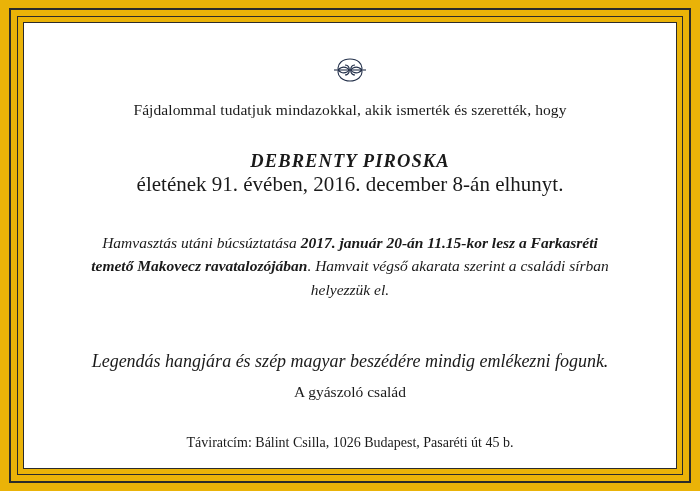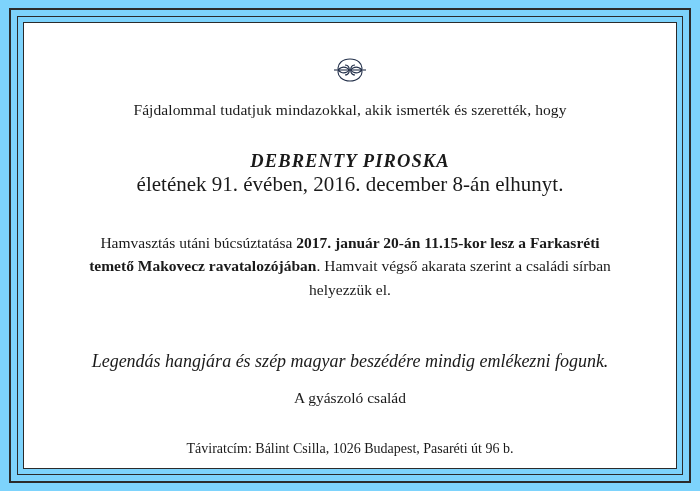--- a/index.html
+++ b/index.html
@@ -12,21 +12,21 @@
     height: 491px;
     font-family: "Liberation Serif", serif;
     color: #1a1a1a;
     overflow: hidden;
   }
 
   .page {
     position: relative;
     width: 700px;
     height: 491px;
-    background: #7dd3fc;
+    background: #eab308;
     box-sizing: border-box;
   }
 
   
   .frame-outer {
     position: absolute;
     left: 9px;
     top: 8px;
     right: 9px;
     bottom: 8px;
@@ -94,31 +94,32 @@
 
   .life {
     font-size: 21px;
   }
 
   .funeral {
     margin-top: 34px;
     font-size: 15.5px;
     line-height: 1.5;
     padding: 0 18px;
+    font-style: italic;
   }
   .funeral b { font-weight: bold; }
 
   .memory {
     margin-top: 50px;
     font-size: 18px;
     font-style: italic;
   }
 
   .family {
-    margin-top: 17px;
+    margin-top: 11px;
     font-size: 15.5px;
   }
 
   .telegram {
     margin-top: 34px;
     font-size: 14px;
   }
 </style>
 </head>
 <body>
@@ -147,19 +148,19 @@
           <div class="life">életének 91. évében, 2016. december 8-án elhunyt.</div>
 
           <div class="funeral">
             <span>Hamvasztás utáni búcsúztatása </span><b>2017. január 20-án 11.15-kor lesz a Farkasréti temető</b> <b>Makovecz ravatalozójában</b><span>. Hamvait végső akarata szerint a családi sírban helyezzük el.</span>
           </div>
 
           <div class="memory">Legendás hangjára és szép magyar beszédére mindig emlékezni fogunk.</div>
 
           <div class="family">A gyászoló család</div>
 
-          <div class="telegram">Táviratcím: Bálint Csilla, 1026 Budapest, Pasaréti út 96 b.</div>
+          <div class="telegram">Táviratcím: Bálint Csilla, 1026 Budapest, Pasaréti út 45 b.</div>
 
         </div>
       </div>
     </div>
   </div>
 </div>
 
 </body></html>

